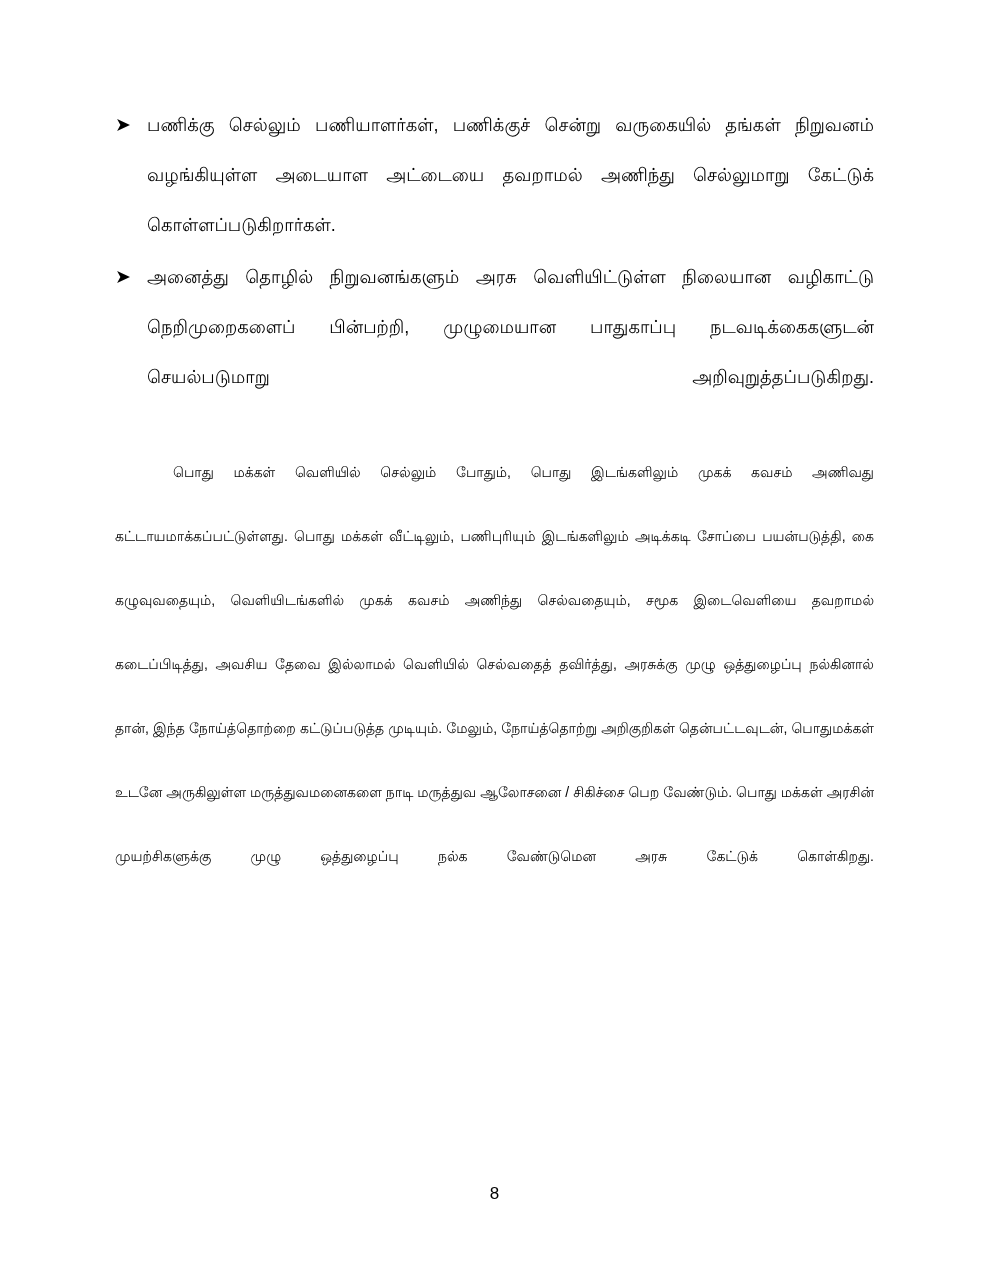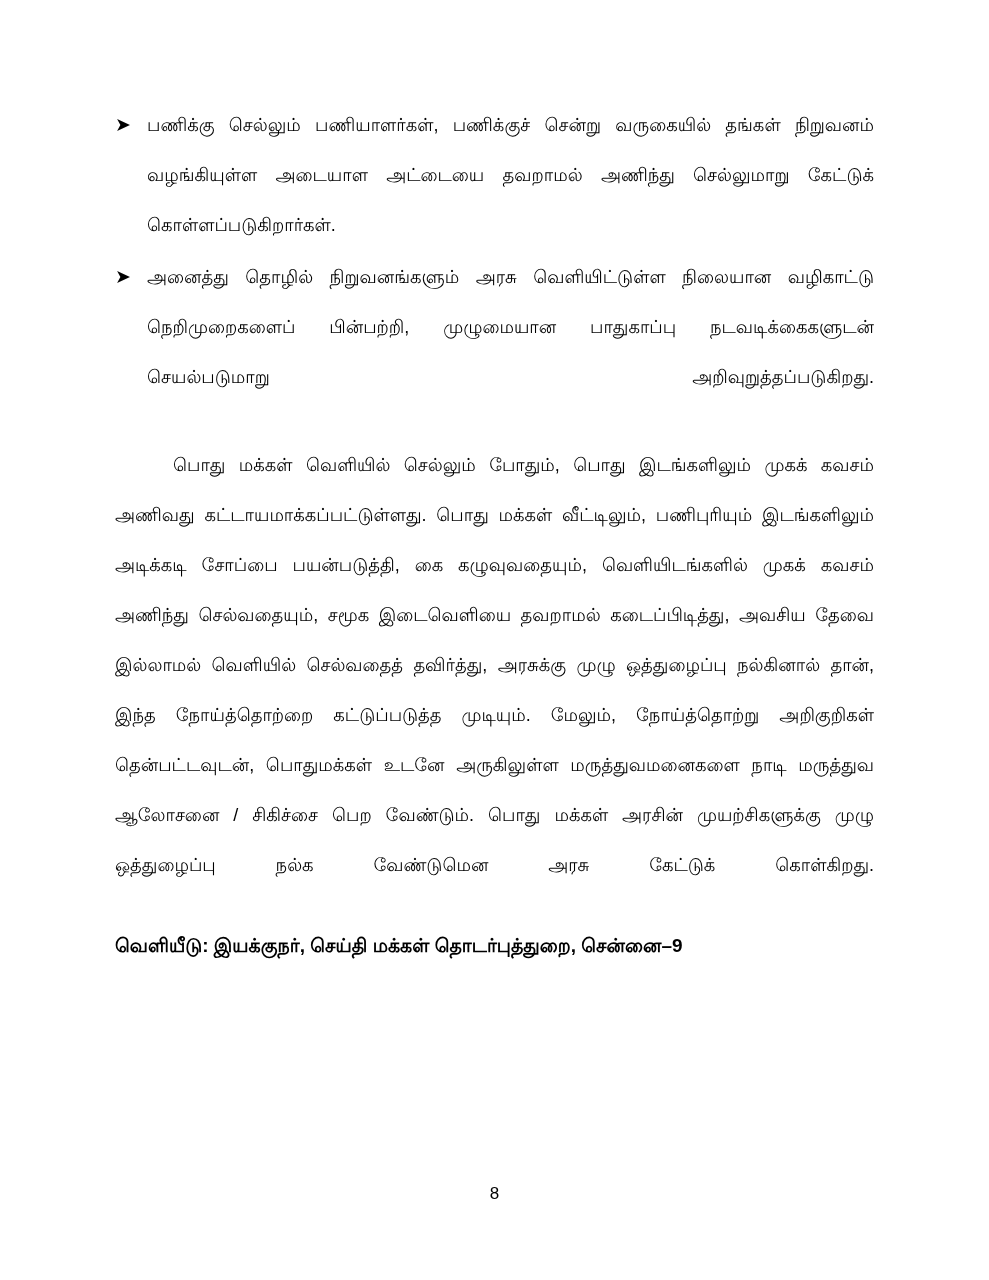--- a/index.html
+++ b/index.html
@@ -42,22 +42,22 @@
   }
   .bullet-text {
     flex: 1 1 auto;
     font-size: 18px;
     line-height: 50px;
     text-align: justify;
     text-justify: inter-word;
     letter-spacing: 0px;
   }
   .body-para {
-    font-size: 18px;
-    line-height: 50px;
+    font-size: 14px;
+    line-height: 64px;
     text-align: justify;
     text-justify: inter-word;
     text-indent: 58px;
     margin-top: 38px;
   }
   .release-line {
     font-size: 19px;
     font-weight: bold;
     line-height: 32px;
     margin-top: 40px;
@@ -88,16 +88,15 @@
       <span class="bullet-text spread">பணிக்கு செல்லும் பணியாளர்கள், பணிக்குச் சென்று வருகையில் தங்கள் நிறுவனம் வழங்கியுள்ள அடையாள அட்டையை தவறாமல் அணிந்து செல்லுமாறு கேட்டுக் கொள்ளப்படுகிறார்கள்.</span>
     </li>
     <li class="bullet-item">
       <span class="bullet-marker">➤</span>
       <span class="bullet-text spread">அனைத்து தொழில் நிறுவனங்களும் அரசு வெளியிட்டுள்ள நிலையான வழிகாட்டு நெறிமுறைகளைப் பின்பற்றி, முழுமையான பாதுகாப்பு நடவடிக்கைகளுடன் செயல்படுமாறு அறிவுறுத்தப்படுகிறது.</span>
     </li>
   </ul>
 
   <p class="body-para spread">பொது மக்கள் வெளியில் செல்லும் போதும், பொது இடங்களிலும் முகக் கவசம் அணிவது கட்டாயமாக்கப்பட்டுள்ளது. பொது மக்கள் வீட்டிலும், பணிபுரியும் இடங்களிலும் அடிக்கடி சோப்பை பயன்படுத்தி, கை கழுவுவதையும், வெளியிடங்களில் முகக் கவசம் அணிந்து செல்வதையும், சமூக இடைவெளியை தவறாமல் கடைப்பிடித்து, அவசிய தேவை இல்லாமல் வெளியில் செல்வதைத் தவிர்த்து, அரசுக்கு முழு ஒத்துழைப்பு நல்கினால் தான், இந்த நோய்த்தொற்றை கட்டுப்படுத்த முடியும். மேலும், நோய்த்தொற்று அறிகுறிகள் தென்பட்டவுடன், பொதுமக்கள் உடனே அருகிலுள்ள மருத்துவமனைகளை நாடி மருத்துவ ஆலோசனை / சிகிச்சை பெற வேண்டும். பொது மக்கள் அரசின் முயற்சிகளுக்கு முழு ஒத்துழைப்பு நல்க வேண்டுமென அரசு கேட்டுக் கொள்கிறது.</p>
 
-  <p class="release-line">வெளியீடு: இயக்குநர், செய்தி மக்கள் தொடர்புத்துறை, சென்னை–9</p>
 
   <div class="page-number">8</div>
 </div>
 
 </body></html>

